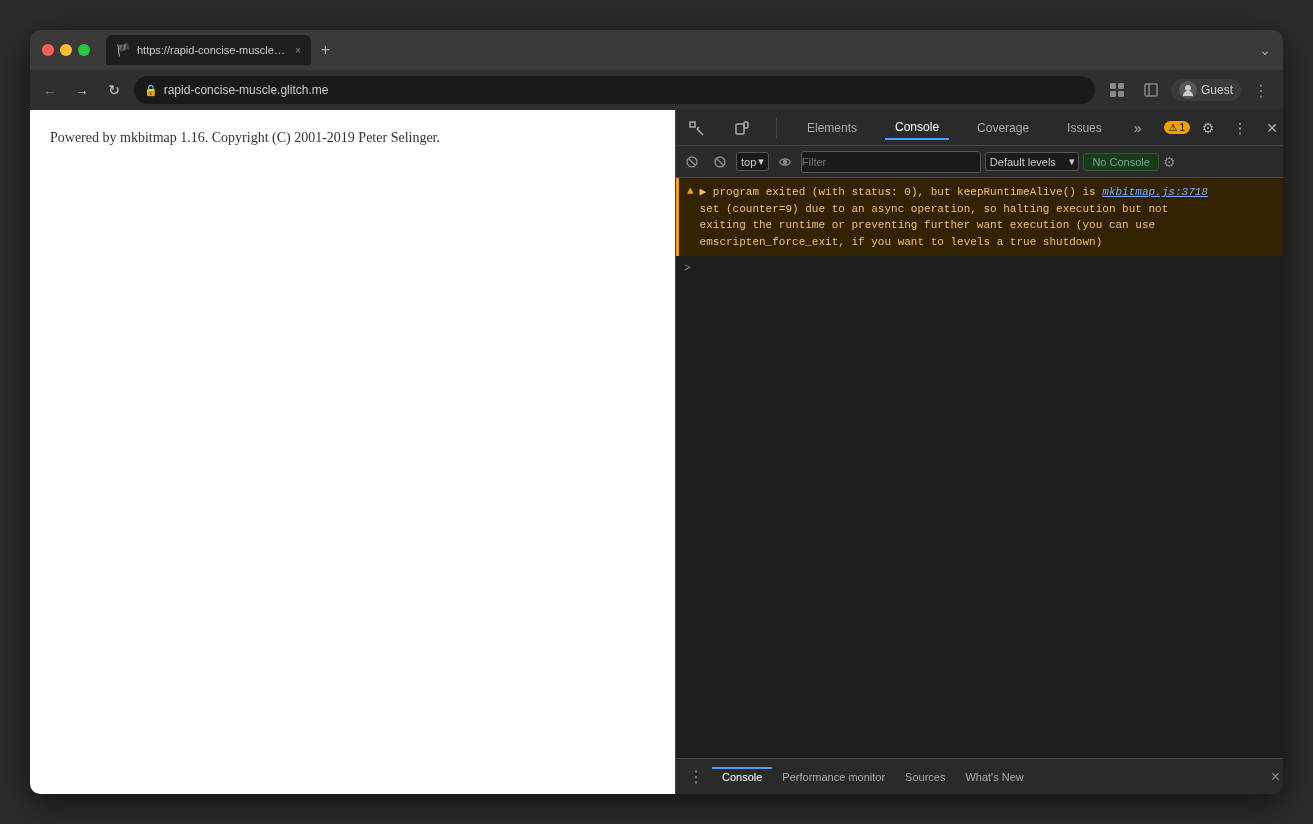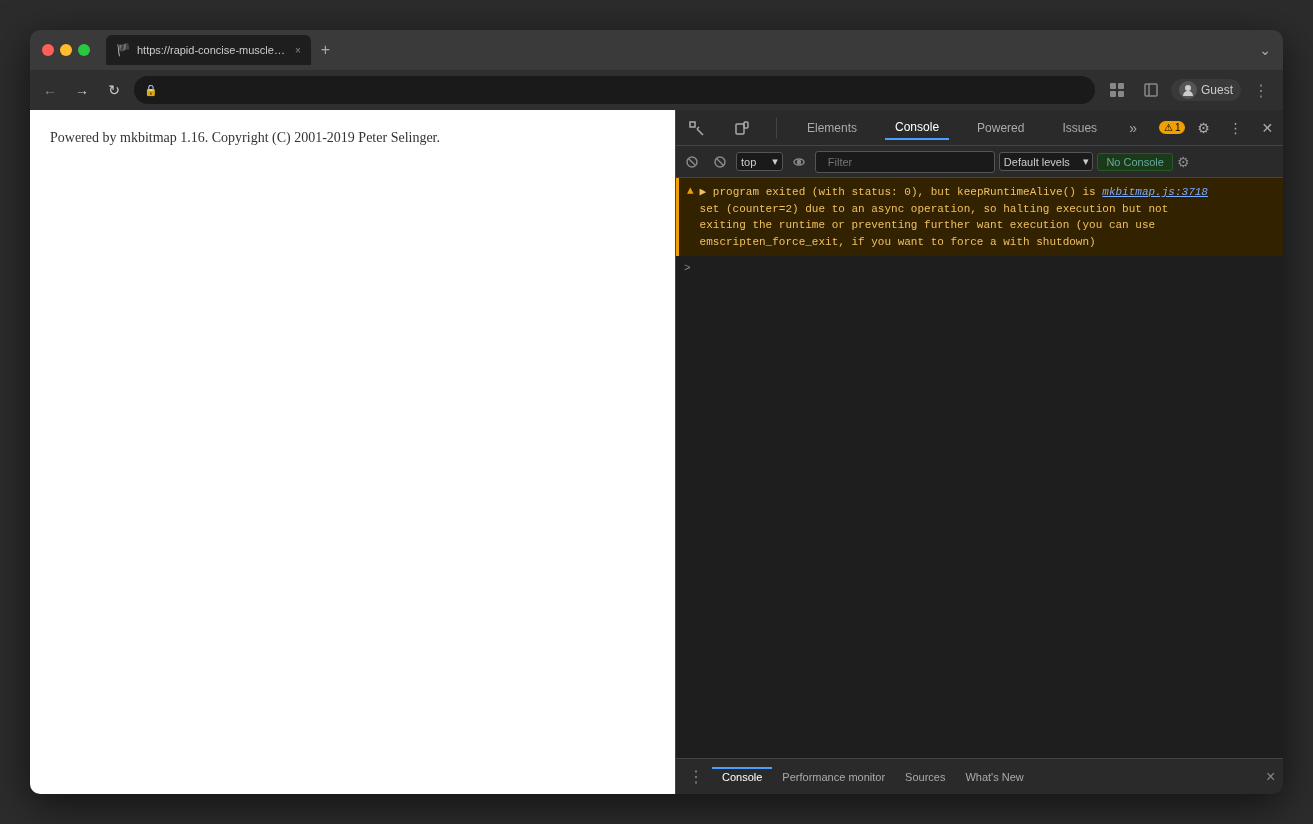--- a/index.html
+++ b/index.html
@@ -281,28 +281,28 @@
     .dt2-select {
       background: #1a1a1a;
       border: 1px solid #555;
       color: #ccc;
       font-size: 11px;
       padding: 2px 4px;
       border-radius: 3px;
       cursor: pointer;
       display: flex;
       align-items: center;
-      gap: 16px;
+      gap: 2px;
     }
     .filter-input {
       background: #1a1a1a;
       border: 1px solid #555;
       color: #ccc;
       font-size: 11px;
-      padding: 2px 12px;
+      padding: 2px 0;
       border-radius: 3px;
       width: 180px;
       height: 22px;
     }
     .dt2-levels {
       background: #1a1a1a;
       border: 1px solid #555;
       color: #ccc;
       font-size: 11px;
       padding: 2px 4px;
@@ -426,20 +426,21 @@
       <span class="title-bar-chevron">⌄</span>
     </div>
   </div>
 
   <div class="address-bar">
     <div class="nav-btn">←</div>
     <div class="nav-btn active">→</div>
     <div class="nav-btn active">↻</div>
     <div class="address-input-wrap">
       <span class="lock-icon">🔒</span>
+      <span class="address-text">rapid-concise-muscle.glitch.me</span>
     </div>
     <div class="address-bar-right">
       <div class="addr-icon">
         <svg width="16" height="16" viewBox="0 0 16 16" fill="#888">
             <rect x="1" y="1" width="6" height="6" rx="1"></rect>
             <rect x="9" y="1" width="6" height="6" rx="1"></rect>
             <rect x="1" y="9" width="6" height="6" rx="1"></rect>
             <rect x="9" y="9" width="6" height="6" rx="1"></rect>
           </svg>
       </div>
@@ -479,21 +480,21 @@
         </div>
         <div class="dt-icon-btn">
           <svg width="16" height="16" viewBox="0 0 16 16" fill="none" stroke="#aaa" stroke-width="1.5">
               <rect x="2" y="4" width="8" height="10" rx="1"></rect>
               <rect x="10" y="2" width="4" height="6" rx="1"></rect>
             </svg>
         </div>
         <div class="dt-separator"></div>
         <div class="dt-tab">Elements</div>
         <div class="dt-tab active">Console</div>
-        <div class="dt-tab">Powered</div>
+        <div class="dt-tab">Coverage</div>
         <div class="dt-tab">Issues</div>
         <span class="dt-more">»</span>
         <div class="dt-toolbar-right">
           <div class="warning-badge">
             <span>⚠</span>
             <span>1</span>
           </div>
           <div class="dt-icon-btn">⚙</div>
           <div class="dt-icon-btn">⋮</div>
           <div class="dt-icon-btn">✕</div>
@@ -533,25 +534,25 @@
       </div>
 
       <div class="console-output">
         <div class="console-warning">
           <span class="warning-icon">▲</span>
           <div class="warning-msg">
             <span>▶ </span>
             <span>program exited (with status: 0), but keepRuntimeAlive() is </span>
             <span class="warning-link">mkbitmap.js:3718</span>
             <br>
-            <span>set (counter=2) due to an async operation, so halting execution but not</span>
+            <span>set (counter=9) due to an async operation, so halting execution but not</span>
             <br>
             <span>exiting the runtime or preventing further want execution (you can use</span>
             <br>
-            <span>emscripten_force_exit, if you want to force a with shutdown)</span>
+            <span>emscripten_force_exit, if you want to levels a true shutdown)</span>
           </div>
         </div>
         <div class="console-prompt">
           <span class="prompt-arrow">&gt;</span>
         </div>
       </div>
 
       <div class="devtools-bottom">
         <span class="dt-bottom-menu">⋮</span>
         <div class="dt-bottom-tab active">Console</div>

